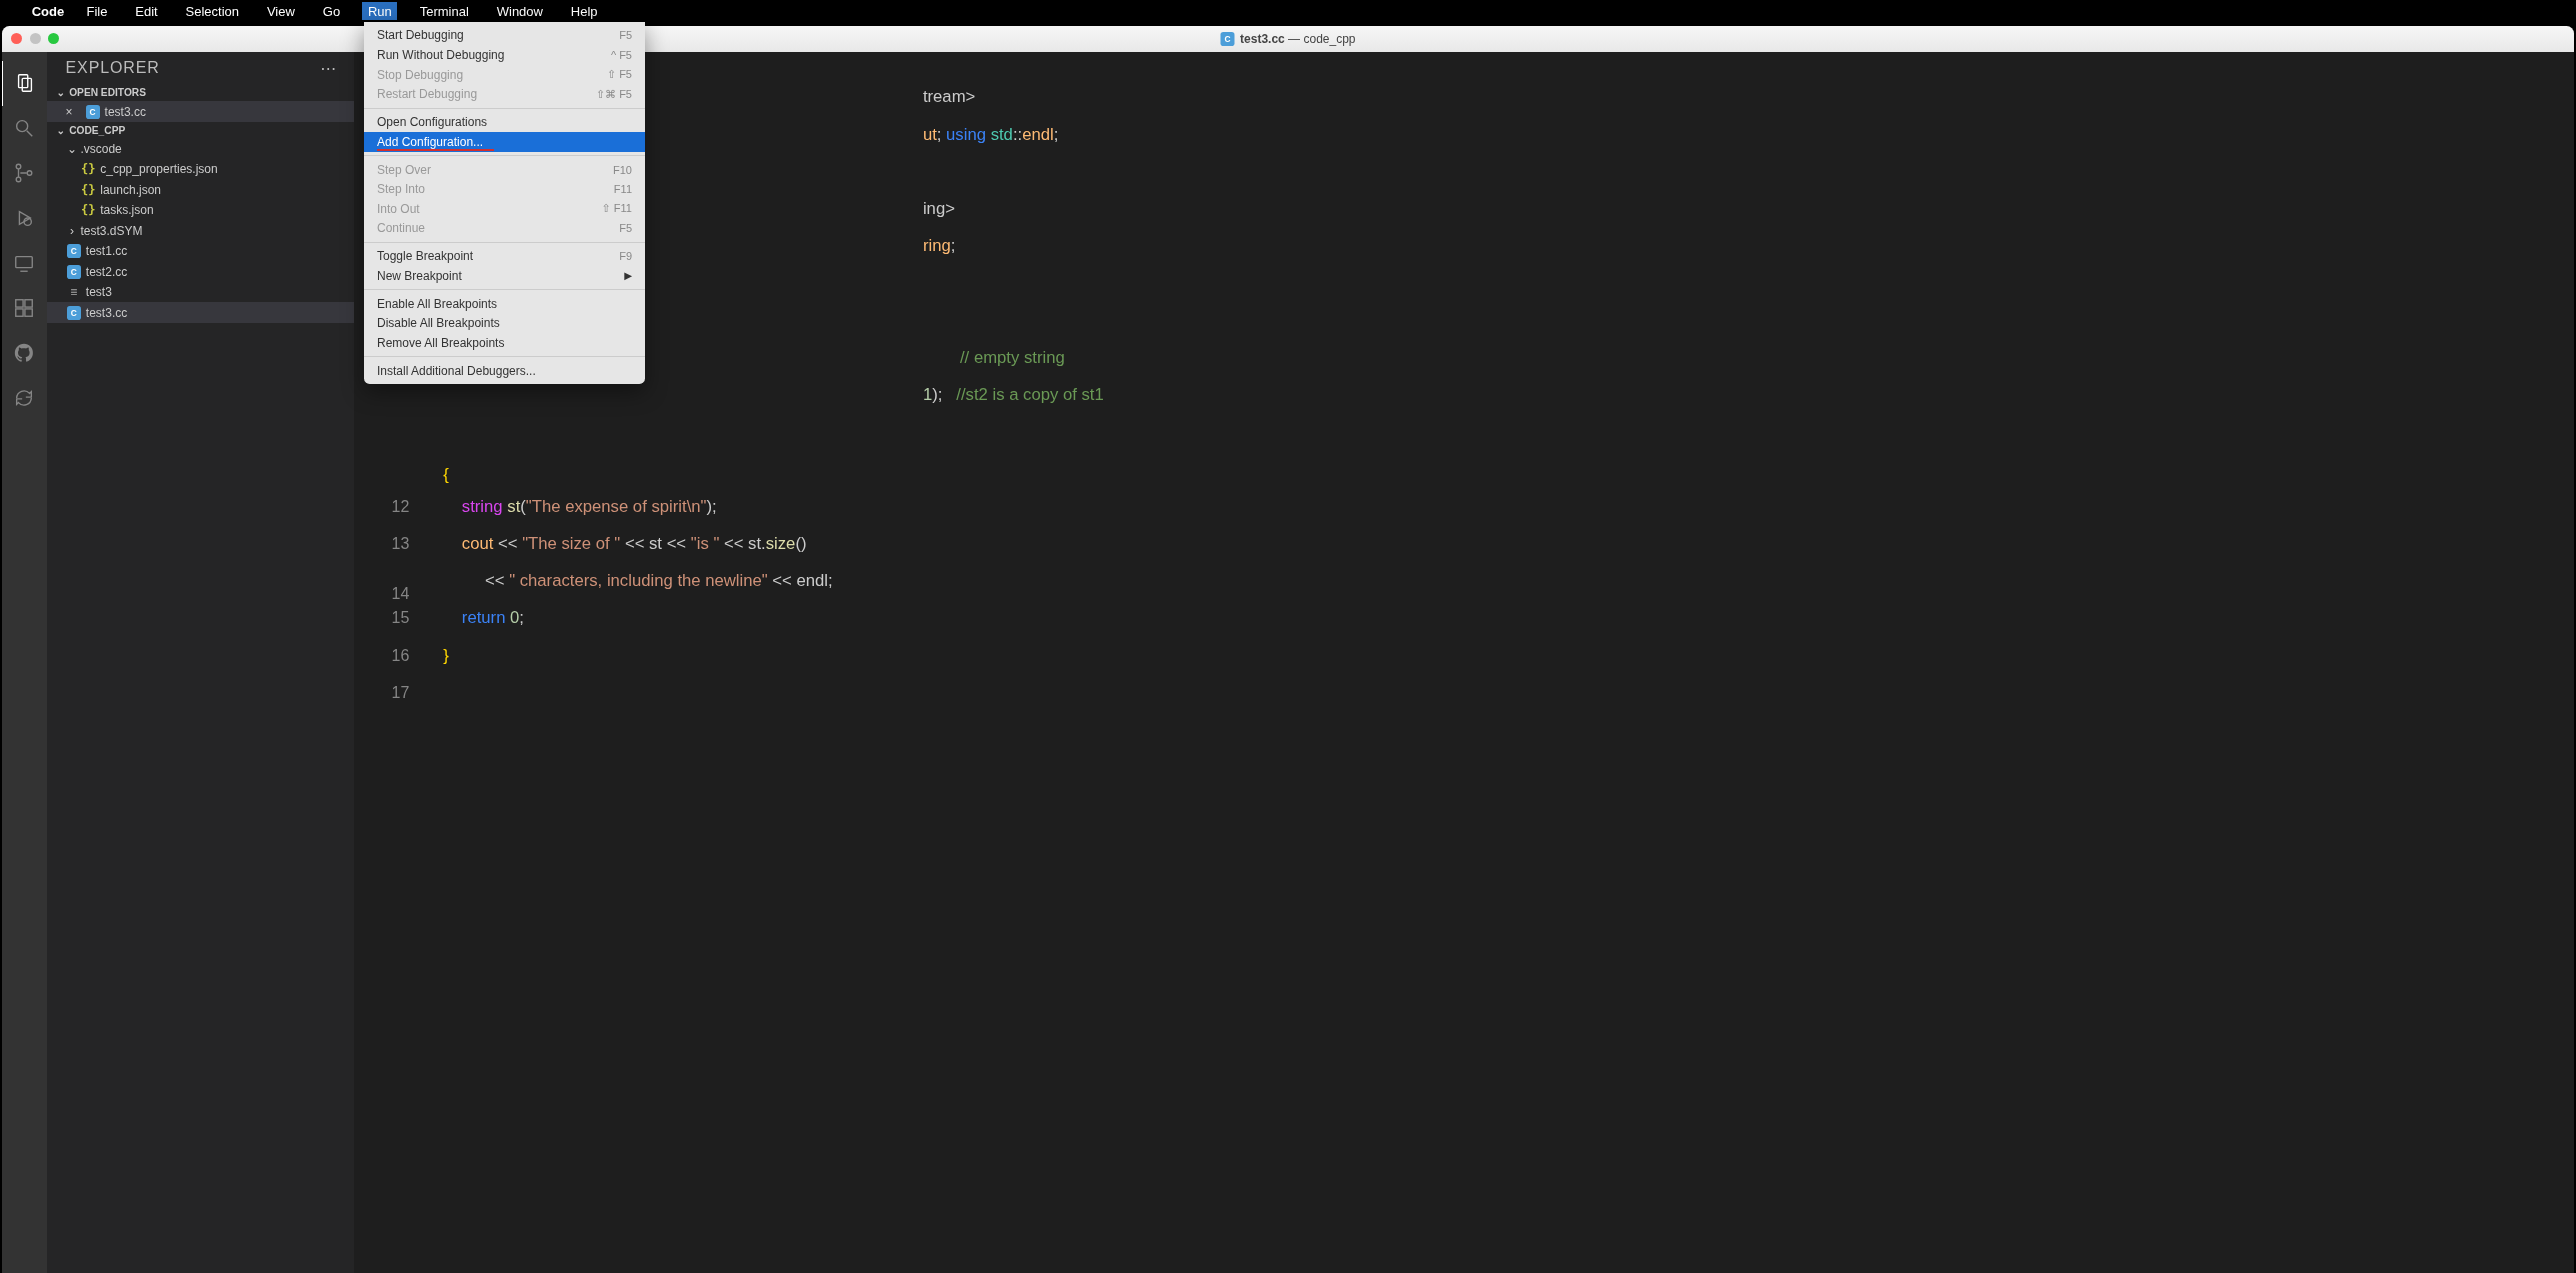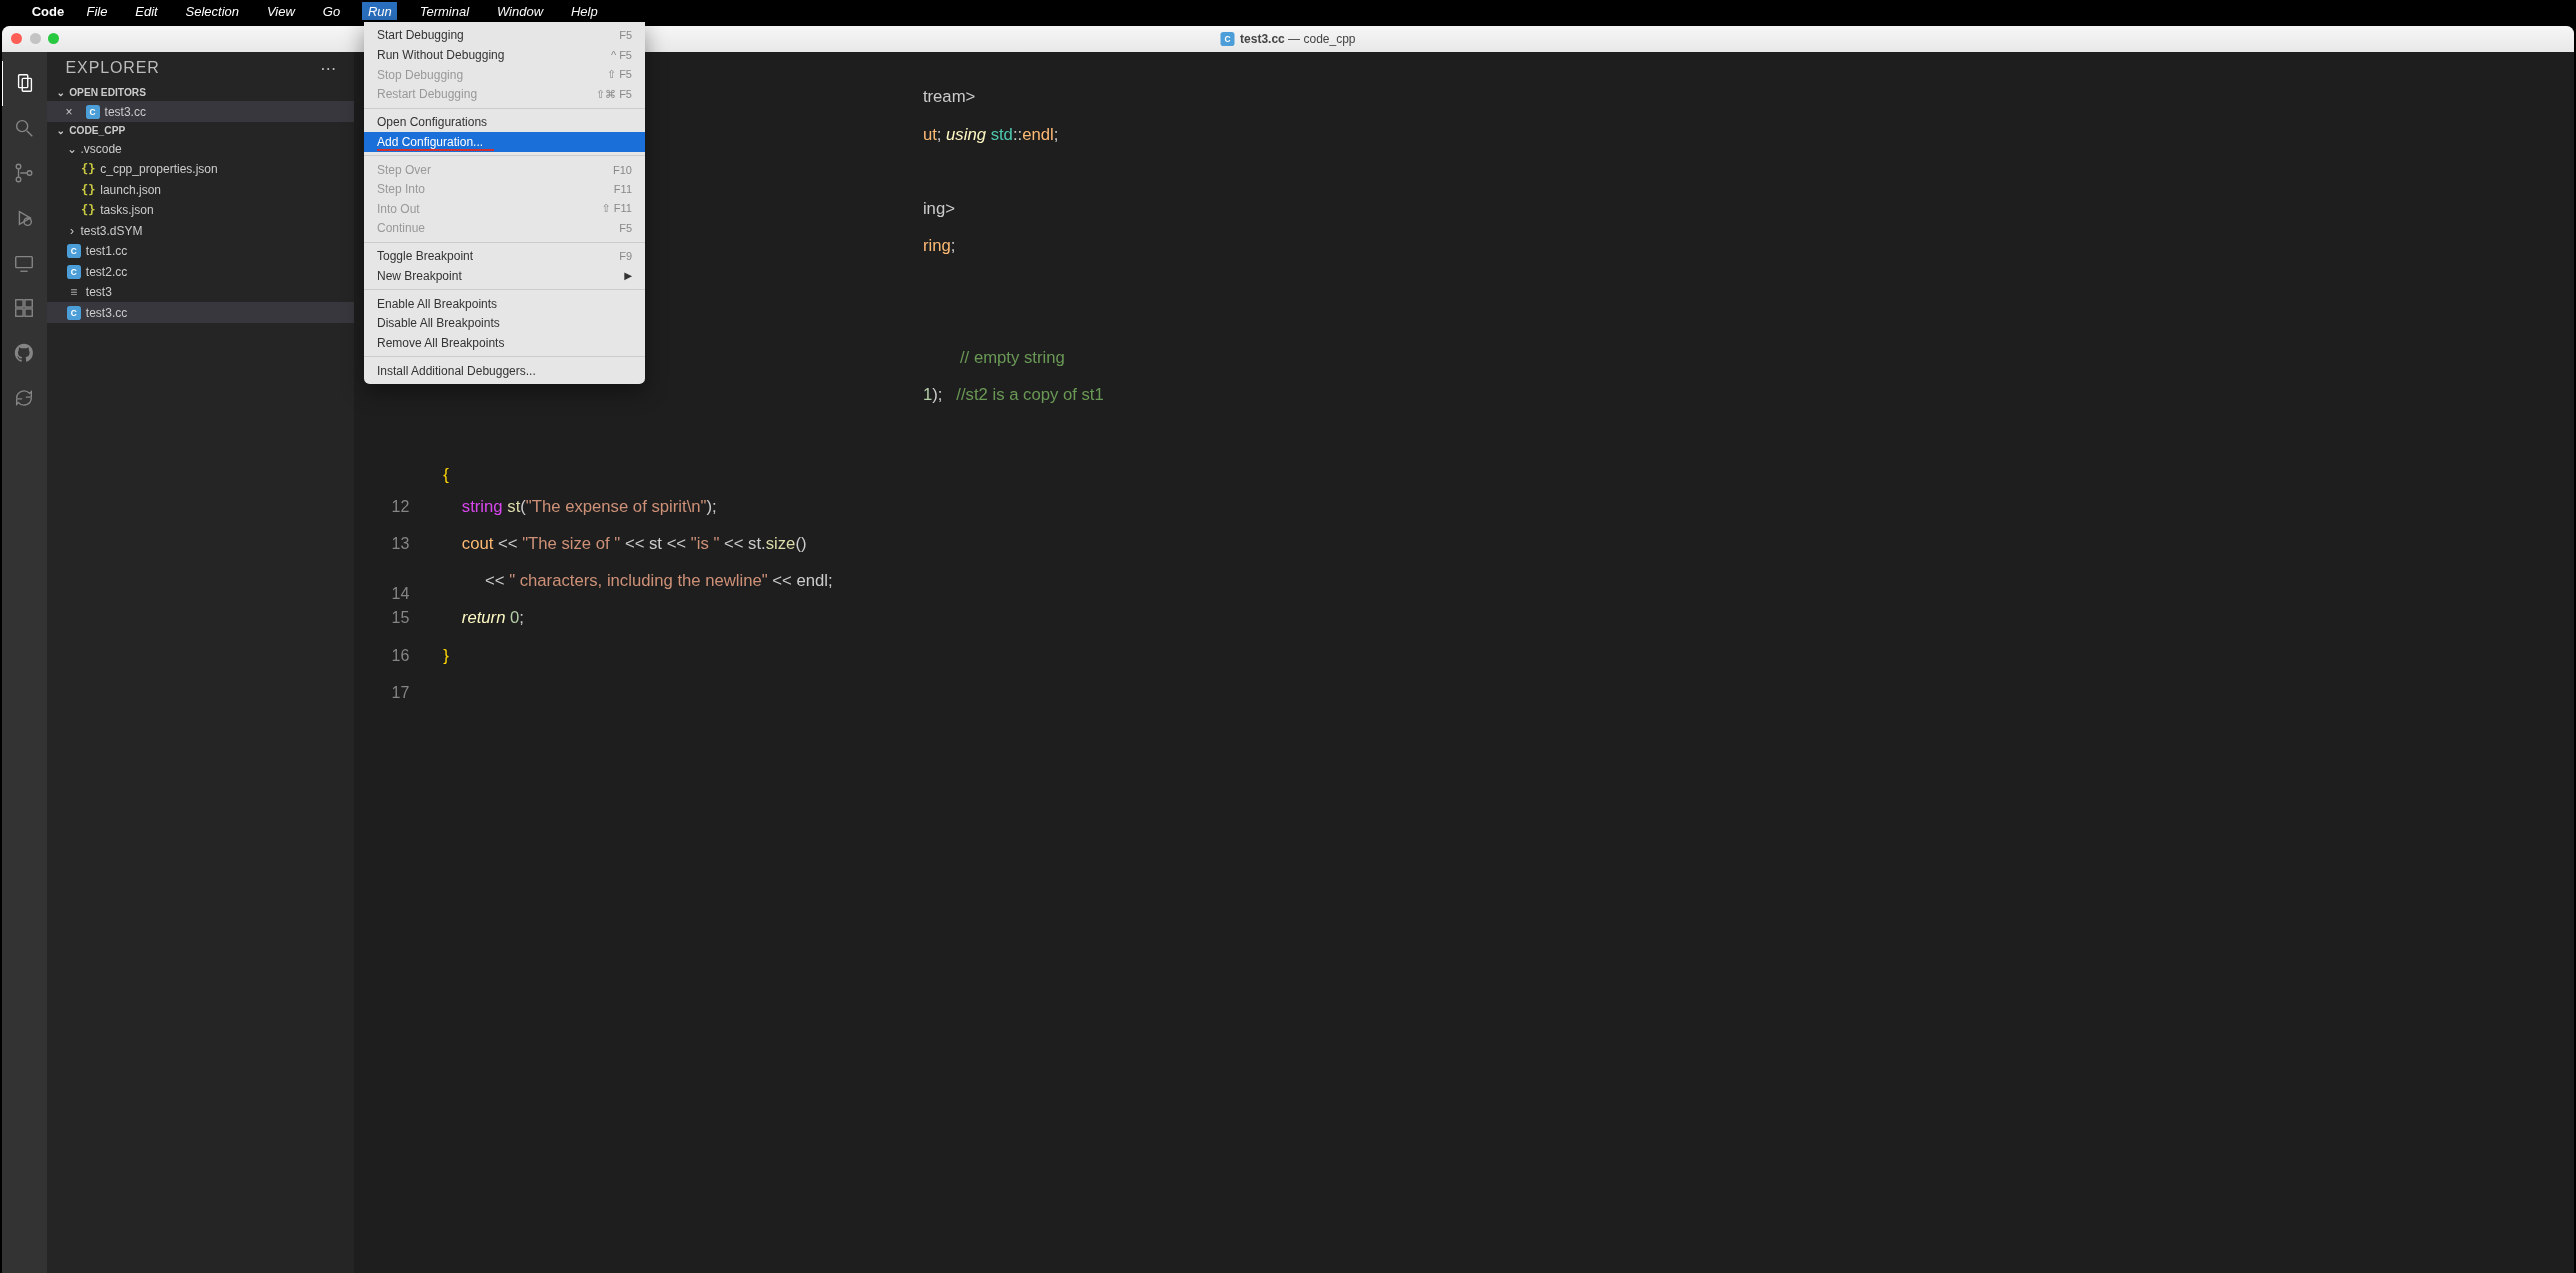--- a/index.html
+++ b/index.html
@@ -1,21 +1,21 @@
 <!DOCTYPE html>
 <html style="font-size:15px"><head>
 <meta charset="utf-8">
 <style>
 * { margin: 0; padding: 0; box-sizing: border-box; font-family: -apple-system, BlinkMacSystemFont, "Segoe UI", sans-serif; }
 body { background: #000; color: #ccc; font-size: 12px; overflow: hidden; }
 
 .menubar { height: 22px; background: #000; display: flex; align-items: center; padding: 0 15px; color: #fff; font-size: 13px; }
 .apple-icon { margin-right: 16.7px; font-size: 15px; }
 .app-name { font-weight: 700; margin-right: 16.7px; }
-.menu-item { margin-right: 16.7px; cursor: default; padding: 1.9px 5.6px; font-style: italic; }
+.menu-item { margin-right: 16.7px; cursor: default; padding: 1.9px 5.6px; }
 .menu-item.active { background: #2a6fbf; border-radius: 0; }
 
 .titlebar { height: 26px; background: linear-gradient(#f6f6f6,#e8e8e8); display: flex; align-items: center; position: relative; border-top-left-radius: 7.4px; border-top-right-radius: 7.4px; margin: 3.7px 1.9px 0 1.9px; }
 .traffic-lights { display: flex; gap: 7.4px; margin-left: 9.3px; }
 .tl { width: 11px; height: 11px; border-radius: 50%; }
 .tl.red { background: #ff5f57; }
 .tl.yellow { background: #c3c3c3; }
 .tl.green { background: #28c840; }
 .title-center { position: absolute; left: 50%; transform: translateX(-50%); display: flex; align-items: center; gap: 5.6px; color: #444; font-weight: 500; font-size: 12px; }
 .cpp-icon { width: 14px; height: 14px; border-radius: 2.8px; background: #4c9ed9; display: inline-flex; align-items: center; justify-content: center; font-size: 8.4px; color: #fff; font-weight: 700; }
@@ -37,21 +37,21 @@
 .json-icon { color: #cbcb41; font-weight: 700; font-family: monospace; }
 .close-x { width: 15px; color: #ccc; margin-right: 3.7px; }
 .lines-icon { color: #aaa; }
 
 .editor { flex: 1; background: #1e1e1e; font-family: Menlo, Consolas, "Courier New", monospace; font-size: 16.7px; position: relative; }
 .gutter { position: absolute; left: 0; top: 0; width: 74px; text-align: right; color: #858585; padding-right: 18.6px; }
 .gutter div { height: 24px; line-height: 24px; font-size: 16px; }
 .code { position: absolute; left: 82px; top: 0; white-space: pre; }
 .code div { height: 24px; line-height: 24px; }
 .tk-str { color: #ce9178; }
-.tk-kw { color: #fef9c3; font-style: italic; }
+.tk-kw { color: #3b82f6; }
 .tk-ns { color: #4ec9b0; }
 .tk-fn { color: #dcdcaa; }
 .tk-num { color: #b5cea8; }
 .tk-com { color: #6a9955; }
 .tk-id { color: #fdba74; }
 .tk-type { color: #d946ef; }
 .brace { color: #ffd700; }
 
 .dropdown { position: absolute; top: 22px; left: 364px; width: 281px; background: #e6e6e6; border-radius: 0 0 5.6px 5.6px; box-shadow: 0 7.4px 22px rgba(0,0,0,0.4); padding: 3.7px 0; font-size: 12px; color: #333; z-index: 100; }
 .dd-item { display: flex; justify-content: space-between; align-items: center; padding: 2.8px 13px; cursor: default; position: relative; }

